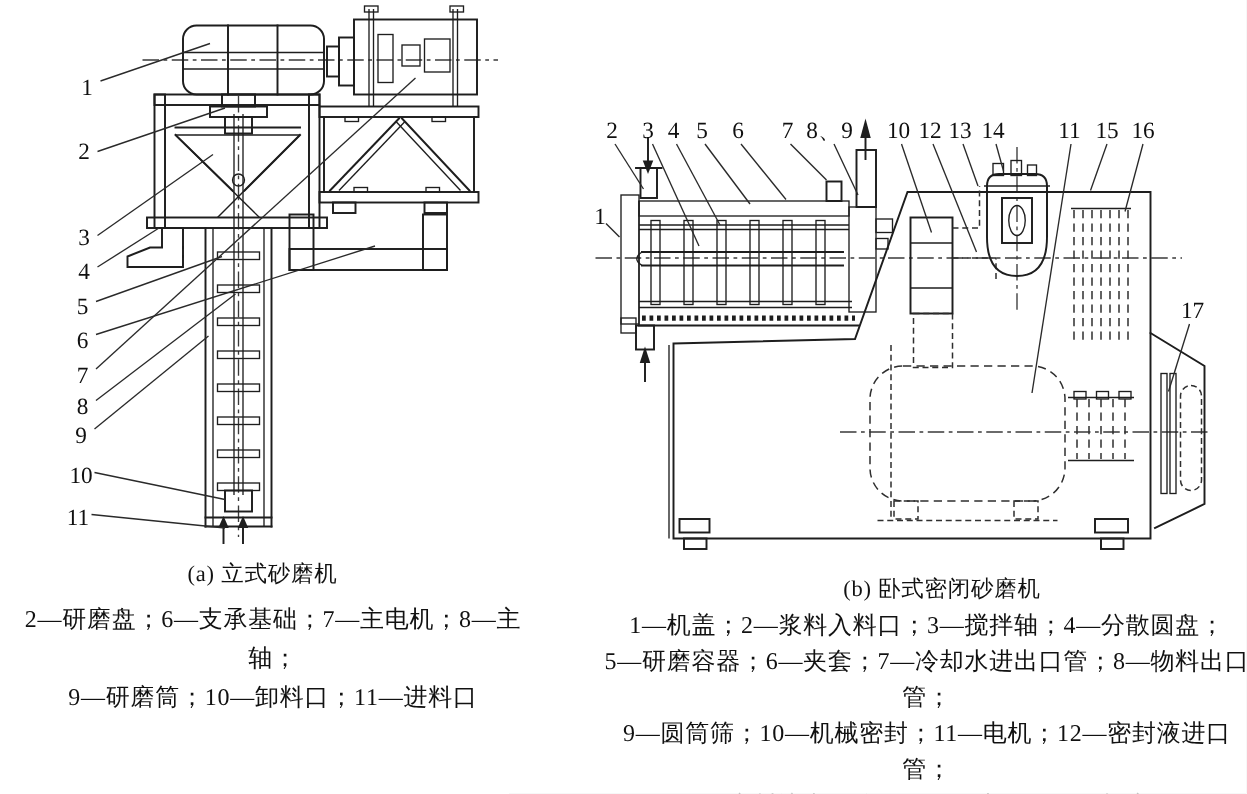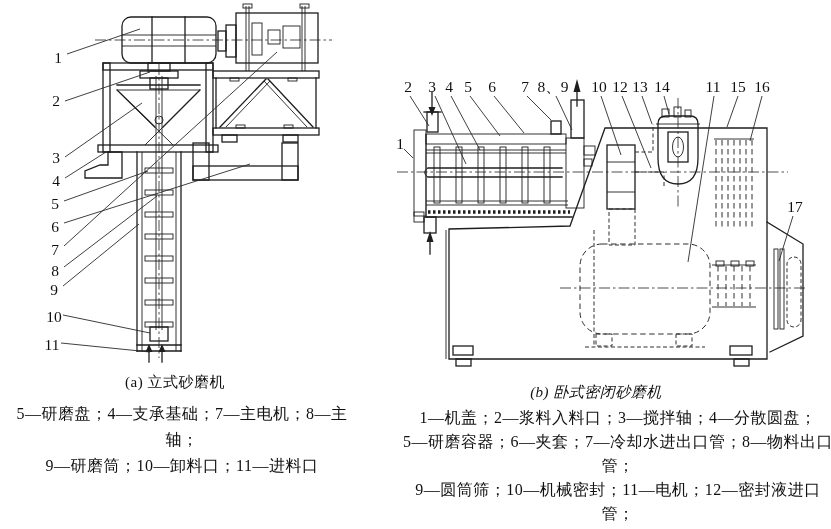--- a/index.html
+++ b/index.html
@@ -15,21 +15,21 @@
   .dsh2{stroke:#2e2e2e;stroke-width:1;fill:none;stroke-dasharray:4 2.5;}
   .lead{stroke:#2a2a2a;stroke-width:.9;fill:none;}
   .blk{fill:#1e1e1e;stroke:none;}
   .dot{stroke:#1e1e1e;stroke-width:3.5;fill:none;stroke-dasharray:2.5 2.5;}
   text.num{font:15.5px "Liberation Serif","DejaVu Serif",serif;fill:#101010;text-anchor:middle;}
   .caption{position:absolute;font-size:15px;text-align:center;letter-spacing:.5px;}
   .legend{position:absolute;text-align:center;font-size:16px;letter-spacing:.5px;}
   #legend-a{left:8px;top:401px;width:348px;line-height:26px;}
   #legend-b{left:400px;top:406px;width:436px;line-height:24px;}
   #caption-a{left:55px;top:373px;width:240px;}
-  #caption-b{left:456px;top:383px;width:280px;font-style:italic;}
+  #caption-b{left:488px;top:383px;width:280px;}
 </style>
 </head>
 <body>
 
 <div id="canvas">
 
   <svg id="svg-a" width="395" height="385" viewBox="0 0 395 385">
 
     <g>
       <line class="chain" x1="95" y1="40" x2="332" y2="40"></line>
@@ -328,21 +328,21 @@
       <text class="num" x="662" y="92">14</text>
       <text class="num" x="713" y="92">11</text>
       <text class="num" x="738" y="92">15</text>
       <text class="num" x="762" y="92">16</text>
       <text class="num" x="795" y="212">17</text>
     </g>
   </svg>
 
   <div id="caption-a" class="caption">(a) 立式砂磨机</div>
   <div id="legend-a" class="legend">
-    <div>5—研磨盘；4—支承基础；7—主电机；8—主轴；</div>
+    <div>2—研磨盘；6—支承基础；7—主电机；8—主轴；</div>
     <div>9—研磨筒；10—卸料口；11—进料口</div>
   </div>
 
   <div id="caption-b" class="caption">(b) 卧式密闭砂磨机</div>
   <div id="legend-b" class="legend">
     <div>1—机盖；2—浆料入料口；3—搅拌轴；4—分散圆盘；</div>
     <div>5—研磨容器；6—夹套；7—冷却水进出口管；8—物料出口管；</div>
     <div>9—圆筒筛；10—机械密封；11—电机；12—密封液进口管；</div>
     <div>13—密封液出口管；14—压力罐；15—机座；</div>
 

